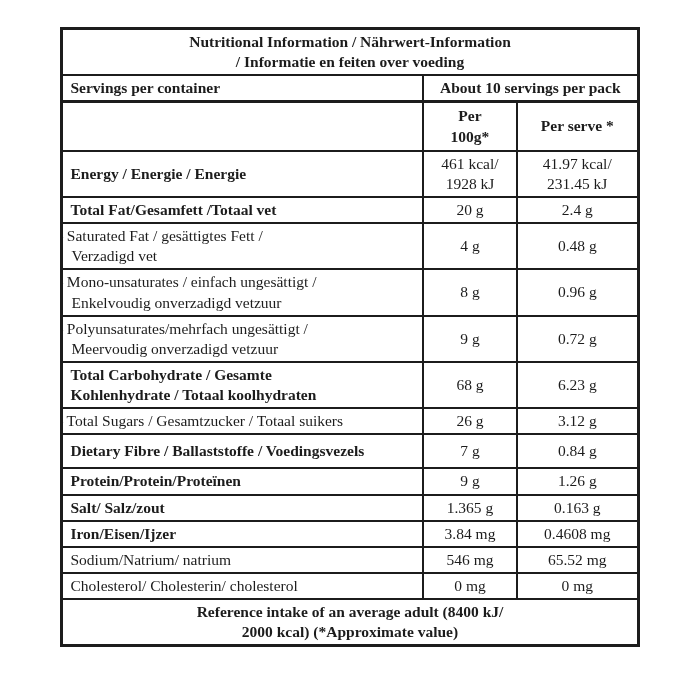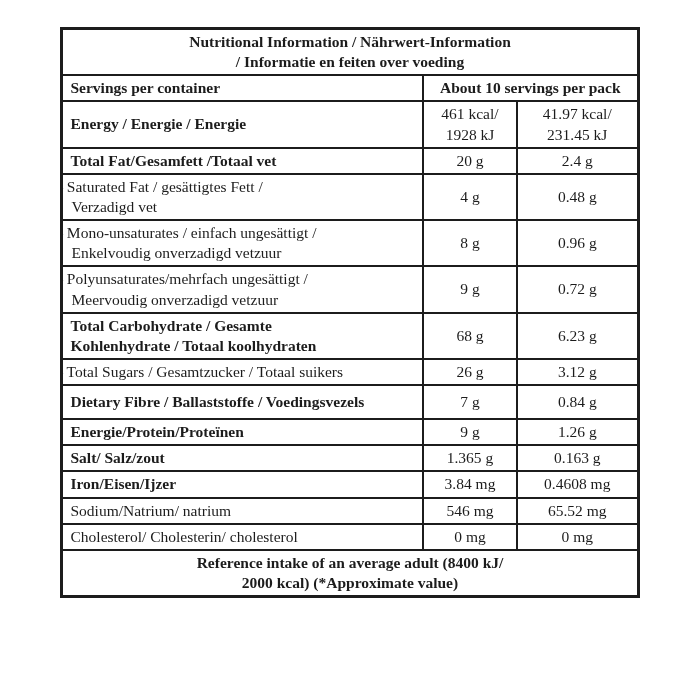--- a/index.html
+++ b/index.html
@@ -59,20 +59,26 @@
     </colgroup>
     <tbody>
       <tr>
         <td colspan="3" class="c b pre title-cell">Nutritional Information / Nährwert-Information
 / Informatie en feiten over voeding</td>
       </tr>
       <tr class="h-sm">
         <td class="lbl b">Servings per container</td>
         <td colspan="2" class="c b">About 10 servings per pack</td>
       </tr>
+      <tr class="colhead">
+        <td class="lbl"></td>
+        <td class="c b pre">Per
+100g*</td>
+        <td class="c b">Per serve *</td>
+      </tr>
 
       <tr>
         <td class="lbl b">Energy / Energie / Energie</td>
         <td class="c pre vsm">461 kcal/
 1928 kJ</td>
         <td class="c pre vsm">41.97 kcal/
 231.45 kJ</td>
       </tr>
       <tr class="h-sm">
         <td class="lbl b">Total Fat/Gesamfett /Totaal vet</td>
@@ -107,21 +113,21 @@
         <td class="lbl hang">— Total Sugars / Gesamtzucker / Totaal suikers</td>
         <td class="c">26 g</td>
         <td class="c">3.12 g</td>
       </tr>
       <tr class="h-md">
         <td class="lbl b">Dietary Fibre / Ballaststoffe / Voedingsvezels</td>
         <td class="c">7 g</td>
         <td class="c">0.84 g</td>
       </tr>
       <tr class="h-md2">
-        <td class="lbl b">Energie/Protein/Proteïnen</td>
+        <td class="lbl b">Protein/Protein/Proteïnen</td>
         <td class="c">9 g</td>
         <td class="c">1.26 g</td>
       </tr>
       <tr class="h-md2">
         <td class="lbl b">Salt/ Salz/zout</td>
         <td class="c">1.365 g</td>
         <td class="c">0.163 g</td>
       </tr>
       <tr class="h-sm">
         <td class="lbl b">Iron/Eisen/Ijzer</td>

